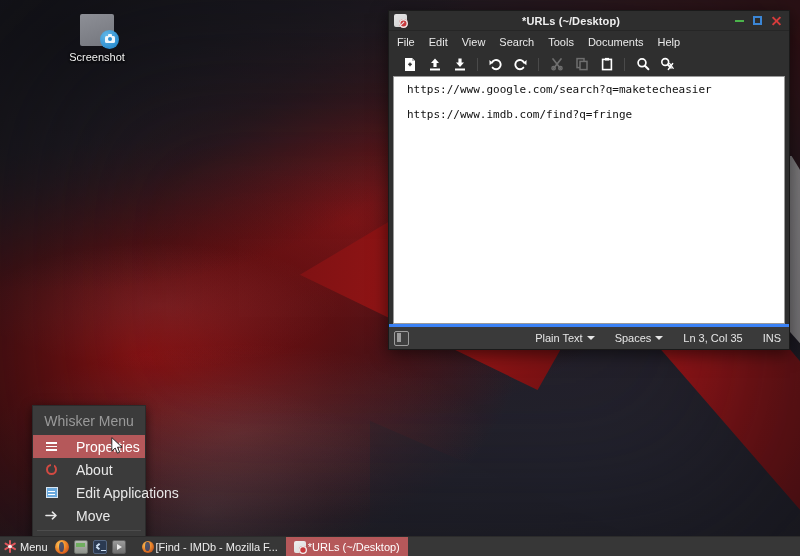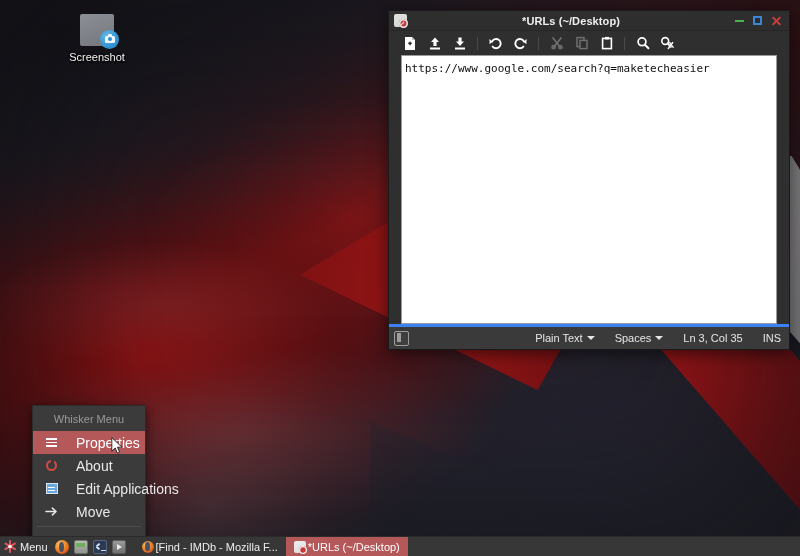--- a/index.html
+++ b/index.html
@@ -157,22 +157,22 @@
     padding-left: 8px; gap: 0px; flex: 0 0 auto;
   }
   .tbtn {
     width: 25px; height: 22px; display: flex; align-items: center; justify-content: center;
   }
   .tsep { width: 1px; height: 13px; background: #4a4a4a; margin: 0 5px; }
   .tico { display: block; }
 
   .edit-area {
     flex: 1 1 auto; background: #ffffff;
-    margin: 0 12px; border: 1px solid #9a9a9a;
-    padding: 6px 5px 0 3px; overflow: hidden;
+    margin: 0 4px; border: 1px solid #9a9a9a;
+    padding: 6px 5px 0 13px; overflow: hidden;
     position: relative;
   }
   .eline {
     font-family: "DejaVu Sans Mono", "Liberation Mono", monospace;
     font-size: 11px; color: #101010; line-height: 14px;
     white-space: pre; margin-bottom: 11px;
   }
   .statusbar {
     height: 22px; background: #3a3a3a; display: flex; align-items: center;
     padding: 0 8px 0 5px; flex: 0 0 auto; border-top: 3px solid #3b82f6;
@@ -197,21 +197,21 @@
 
   
   #ctxmenu {
     position: absolute; left: 32px; top: 405px; width: 112px;
     background: #3b3b3b; border: 1px solid #2b2b2b;
     box-shadow: 0 3px 10px rgba(0,0,0,0.6);
     padding: 2px 0 0 0;
     display: flex; flex-direction: column;
   }
   .cm-header {
-    font-size: 11px; color: #9a9a9a; text-align: center;
+    font-size: 14px; color: #9a9a9a; text-align: center;
     padding: 5px 0 6px 0; white-space: nowrap;
   }
   .cm-item {
     display: flex; align-items: center; gap: 18px;
     padding: 3px 6px 3px 12px; font-size: 14px; color: #e8e8e8;
     height: 17px; white-space: nowrap;
   }
   .cm-item.sel { background: #b5585a; color: #fff; }
   .cm-ico { width: 13px; height: 13px; flex: 0 0 13px; display: flex; align-items: center; justify-content: center; }
   .cm-sep { height: 1px; background: #4d4d4d; margin: 3px 4px; }
@@ -371,20 +371,29 @@
     <div class="titlebar">
       <div class="tb-appicon"></div>
       <div class="tb-title">*URLs (~/Desktop)</div>
       <div class="tb-btns">
         <div class="tb-min"></div>
         <div class="tb-max"></div>
         <div class="tb-close"></div>
       </div>
     </div>
 
+    <div class="menubar">
+      <div class="mi">File</div>
+      <div class="mi">Edit</div>
+      <div class="mi">View</div>
+      <div class="mi">Search</div>
+      <div class="mi">Tools</div>
+      <div class="mi">Documents</div>
+      <div class="mi">Help</div>
+    </div>
 
     <div class="toolbar">
       <div class="tbtn">
         <svg class="tico" width="14" height="15" viewBox="0 0 14 15">
           <path d="M2 1 h7 l3 3 v10 h-10 z" fill="#ffffff"></path>
           <path d="M9 1 v3 h3 z" fill="#b8b8b8"></path>
           <rect x="5.2" y="6.6" width="3.6" height="1.5" fill="#2f2f2f"></rect>
           <rect x="6.25" y="5.6" width="1.5" height="3.6" fill="#2f2f2f"></rect>
         </svg>
       </div>
@@ -445,20 +454,21 @@
           <circle cx="5.2" cy="5" r="3.4" fill="none" stroke="#ffffff" stroke-width="1.6"></circle>
           <path d="M7.7 7.5 L11 10.8" stroke="#ffffff" stroke-width="1.8" stroke-linecap="round"></path>
           <path d="M12.6 6.6 L8.4 12.4" stroke="#ffffff" stroke-width="1.6" stroke-linecap="round"></path>
           <path d="M9.6 6.4 L13.2 11.4" stroke="#ffffff" stroke-width="1.2" stroke-linecap="round"></path>
         </svg>
       </div>
     </div>
 
     <div class="edit-area">
       <div class="eline">https://www.google.com/search?q=maketecheasier</div>
+      <div class="eline">https://www.imdb.com/find?q=fringe</div>
     </div>
 
     <div class="statusbar">
       <div class="sb-panel-ico"></div>
       <div class="sb-spacer"></div>
       <div class="sb-item">
         <span>Plain Text</span>
         <span class="caret-dn"></span>
       </div>
       <div class="sb-item">

